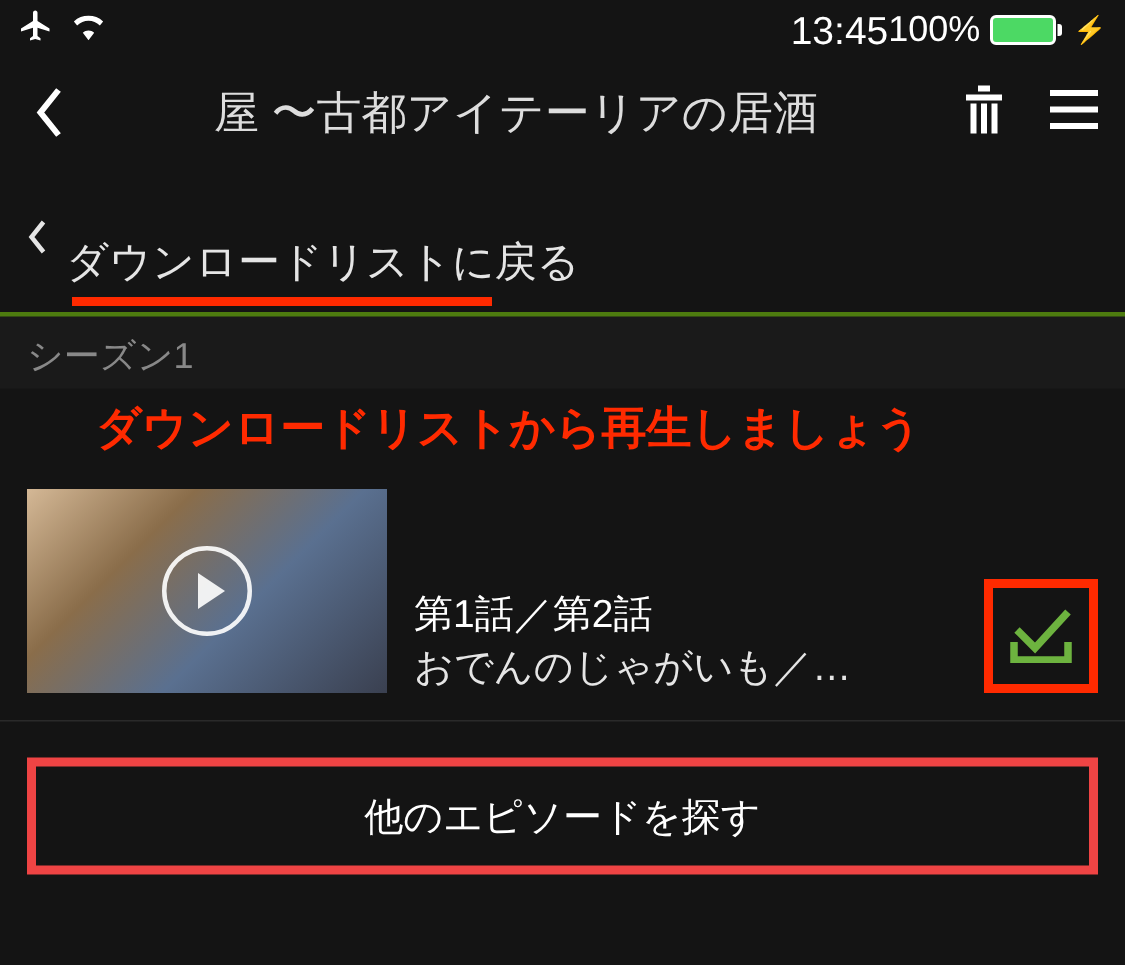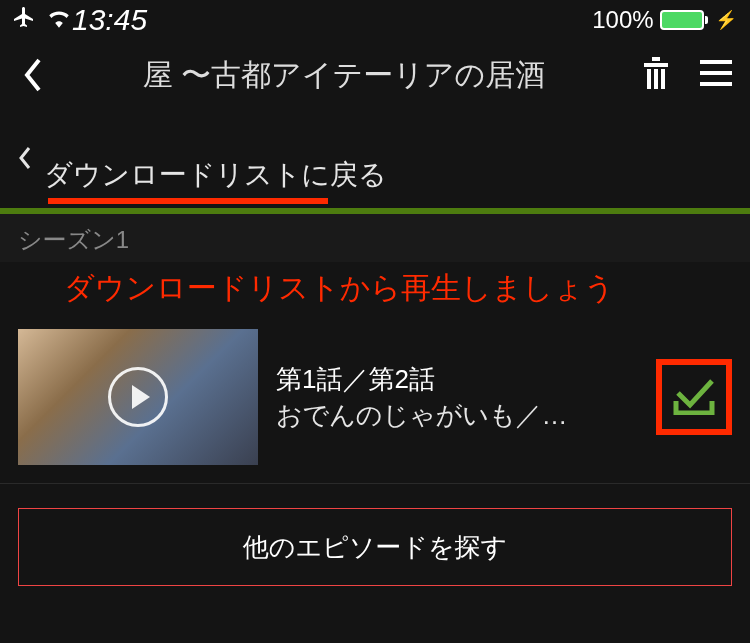--- a/index.html
+++ b/index.html
@@ -23,23 +23,22 @@
       font-size: 24px;
       font-weight: 500;
     }
     .status-left {
       display: flex;
       align-items: center;
       gap: 10px;
     }
     .status-center {
       flex: 1;
-      text-align: left;
-      font-size: 30px;
-      font-style: italic;
+      text-align: right;
+      font-size: 26px;
     }
     .status-right {
       display: flex;
       align-items: center;
       gap: 6px;
     }
     .battery {
       display: inline-flex;
       align-items: center;
     }
@@ -104,31 +103,31 @@
       left: 48px;
       width: 280px;
       height: 6px;
       background: #ff2a00;
     }
     .season-label {
       padding: 10px 18px 6px;
       font-size: 24px;
       color: #888;
       background: #1a1a1a;
-      border-top: 6px solid #4d7c0f;
+      border-top: 3px solid #4d7c0f;
     }
     .annotation-text {
       padding: 6px 18px 8px 64px;
       font-size: 30px;
-      font-weight: normal;
+      font-weight: bold;
       color: #ff2a00;
     }
     .episode-row {
       display: flex;
-      align-items: center;
+      align-items: flex-end;
       padding: 12px 18px 18px;
       gap: 18px;
       border-bottom: 1px solid #2a2a2a;
     }
     .thumbnail {
       width: 240px;
       height: 136px;
       background: linear-gradient(135deg, #d4b896 0%, #8a6d4a 30%, #5a7090 60%, #3a4050 100%);
       position: relative;
       flex-shrink: 0;
@@ -183,21 +182,21 @@
       align-items: center;
       justify-content: center;
       flex-shrink: 0;
     }
     .more-episodes-section {
       padding: 24px 18px;
     }
     .more-episodes-btn {
       width: 100%;
       height: 78px;
-      border: 1px solid #ef4444;
+      border: 6px solid #ef4444;
       background: transparent;
       color: #fff;
       font-size: 26px;
       display: flex;
       align-items: center;
       justify-content: center;
     }
   </style>
 </head>
 <body>

